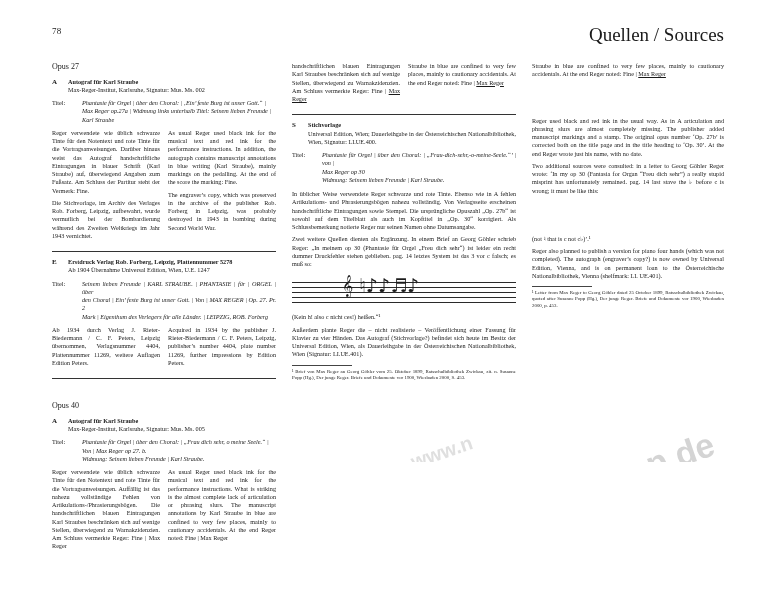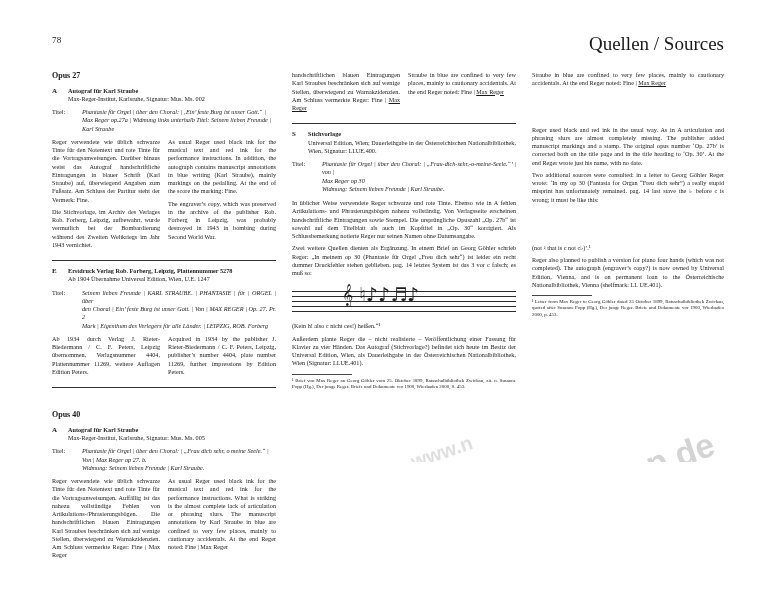--- a/index.html
+++ b/index.html
@@ -13,21 +13,21 @@
     font-family: "Liberation Serif", serif;
     color: #1a1a1a;
     position: relative;
     overflow: hidden;
   }
   .page {
     position: relative;
     width: 776px;
     height: 462px;
     box-sizing: border-box;
-    padding: 35px 52px 10px 52px;
+    padding: 26px 52px 10px 52px;
   }
   .page-number {
     font-family: "Liberation Serif", serif;
     font-size: 9px;
     margin: 0 0 0 0;
     letter-spacing: 0.2px;
   }
   .running-head {
     text-align: right;
     font-size: 19px;
@@ -42,21 +42,21 @@
   }
   .col {
     width: 224px;
     font-size: 6.2px;
     line-height: 1.33;
     text-align: justify;
   }
   .col.col3 { width: 224px; }
 
   .opus-title {
-    font-weight: bold;
+    font-weight: normal;
     font-size: 8px;
     margin: 22px 0 5px 0;
   }
   .opus-title.first { margin-top: 0; }
 
   .entry {
     display: flex;
     margin-bottom: 5px;
   }
   .entry .sig {

